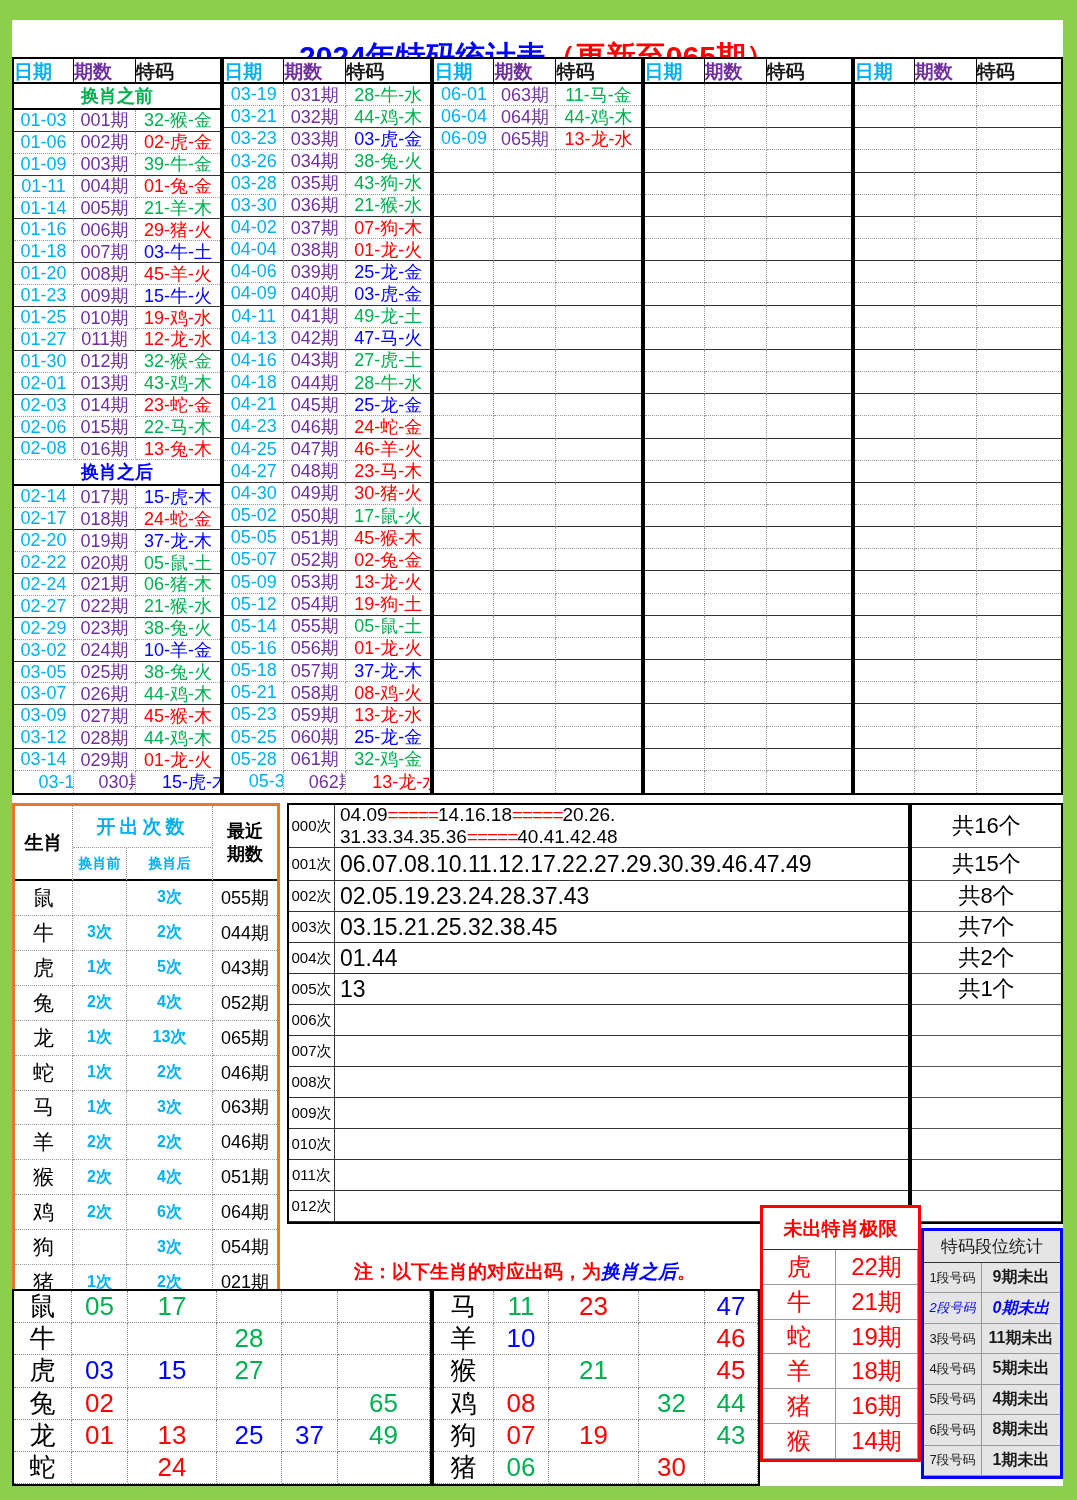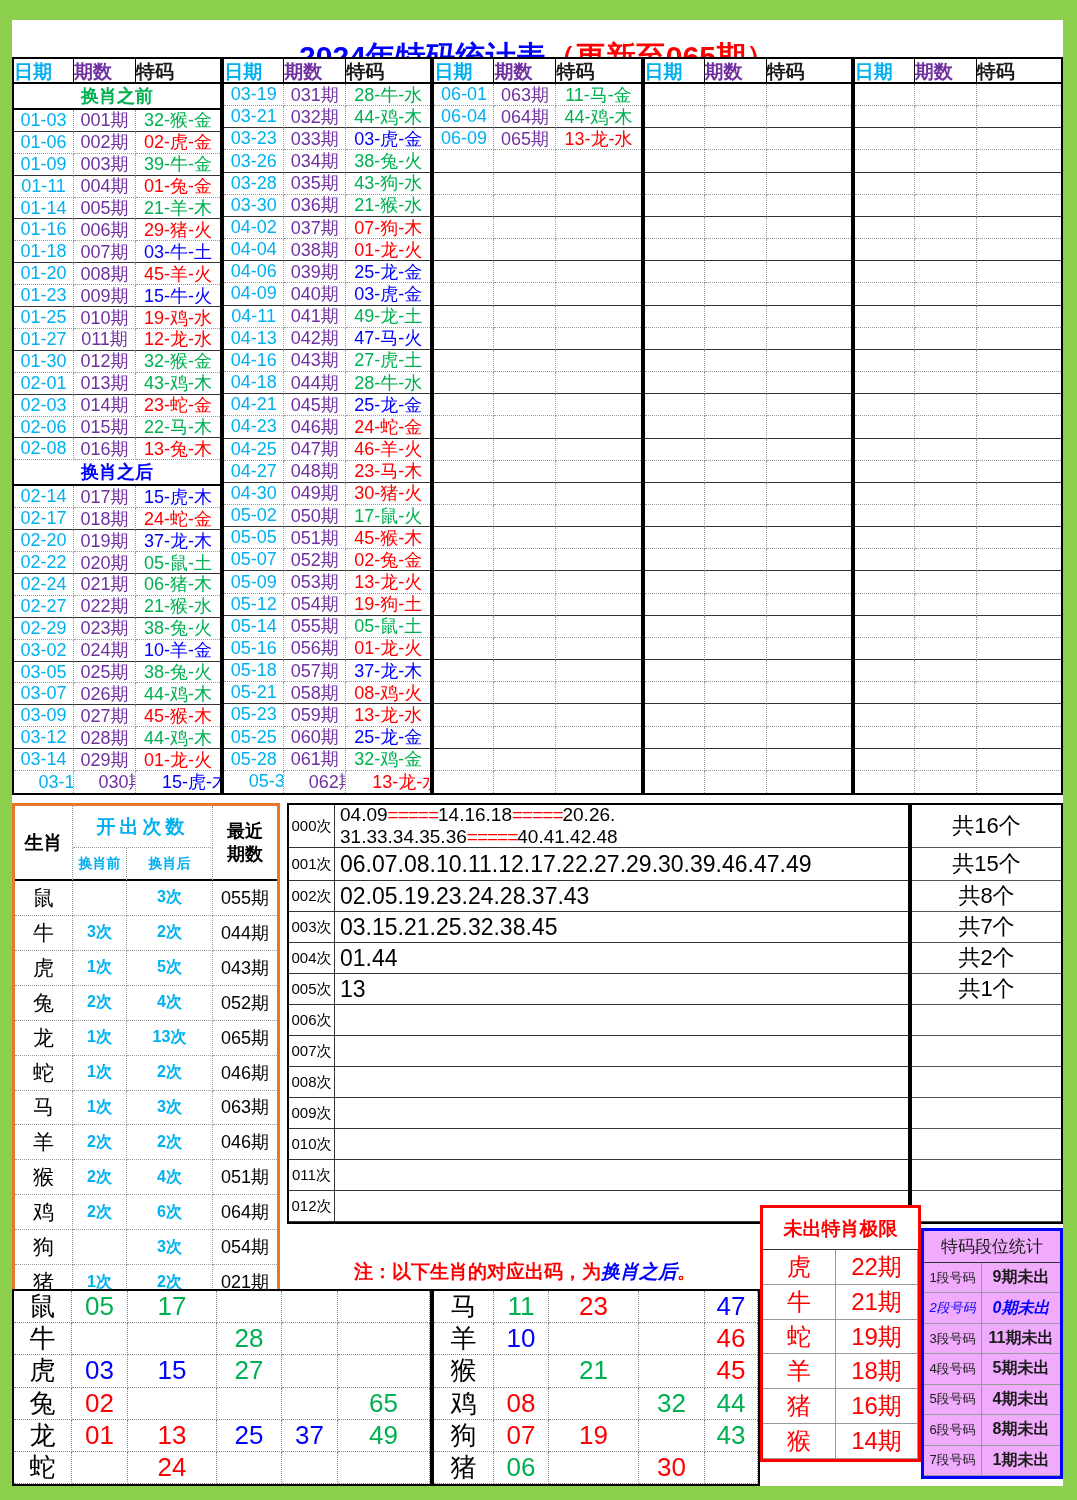--- a/index.html
+++ b/index.html
@@ -126,21 +126,21 @@
     grid-column:1/3;display:flex;align-items:center;justify-content:center;
     font-size:19px;font-weight:bold;color:#FF0000;border-bottom:1px solid #333;box-sizing:border-box;
   }
   .ub-cell{
     display:flex;align-items:center;justify-content:center;color:#FF0000;
     font-size:24px;font-weight:500;border-bottom:1px solid #999;border-right:1px solid #999;box-sizing:border-box;
   }
   
   #segment-box{
     position:absolute;left:921px;top:1228px;width:142px;height:251px;
-    border:3px solid #0000FF;box-sizing:border-box;background:#f0abfc;
+    border:3px solid #0000FF;box-sizing:border-box;background:#e5e5e5;
     display:grid;grid-template-columns:58px 1fr;grid-template-rows:32px repeat(7,1fr);
   }
   #segment-box .sb-title{
     grid-column:1/3;display:flex;align-items:center;justify-content:center;
     font-size:17px;color:#1a1a1a;border-bottom:1px solid #333;box-sizing:border-box;
   }
   .sb-label{
     display:flex;align-items:center;justify-content:center;font-size:13px;color:#1a1a1a;
     border-bottom:1px solid #999;border-right:1px solid #999;box-sizing:border-box;
   }

